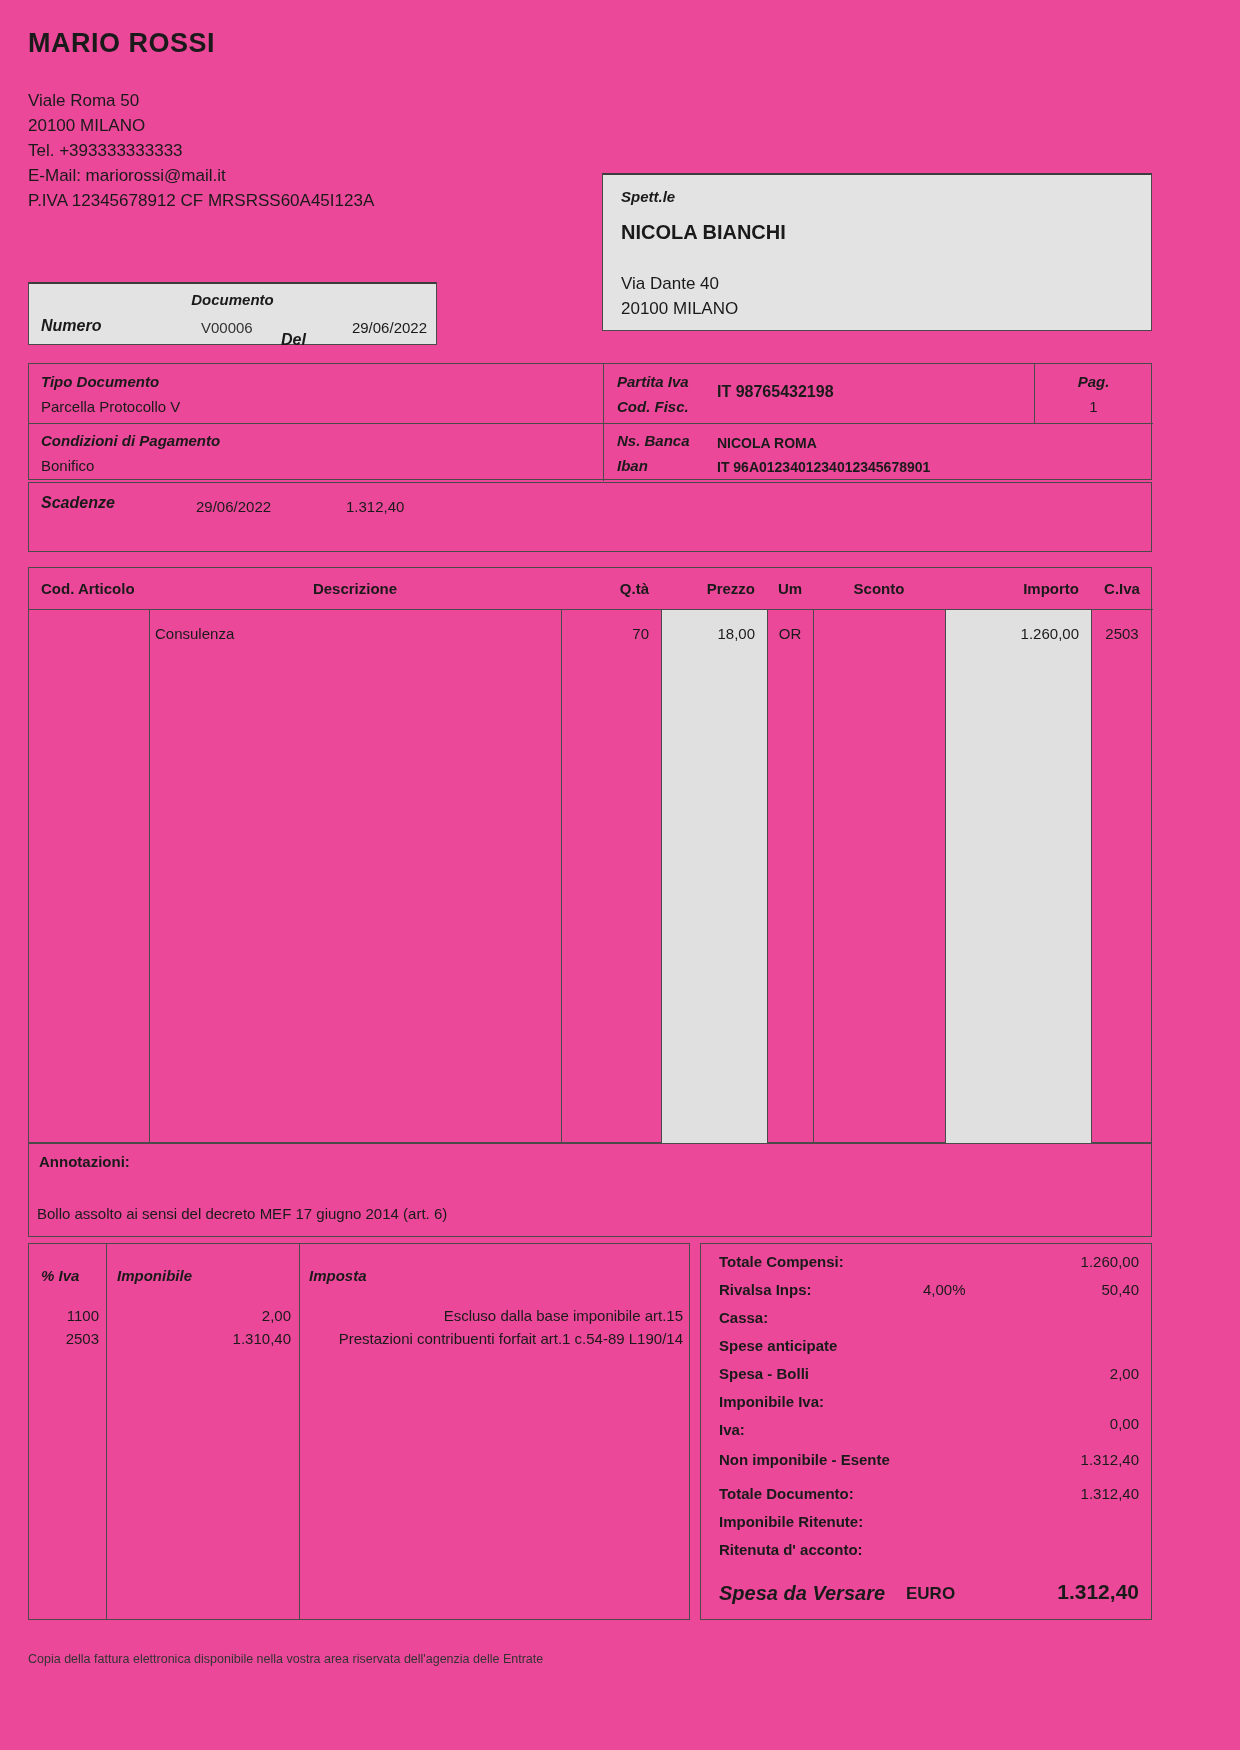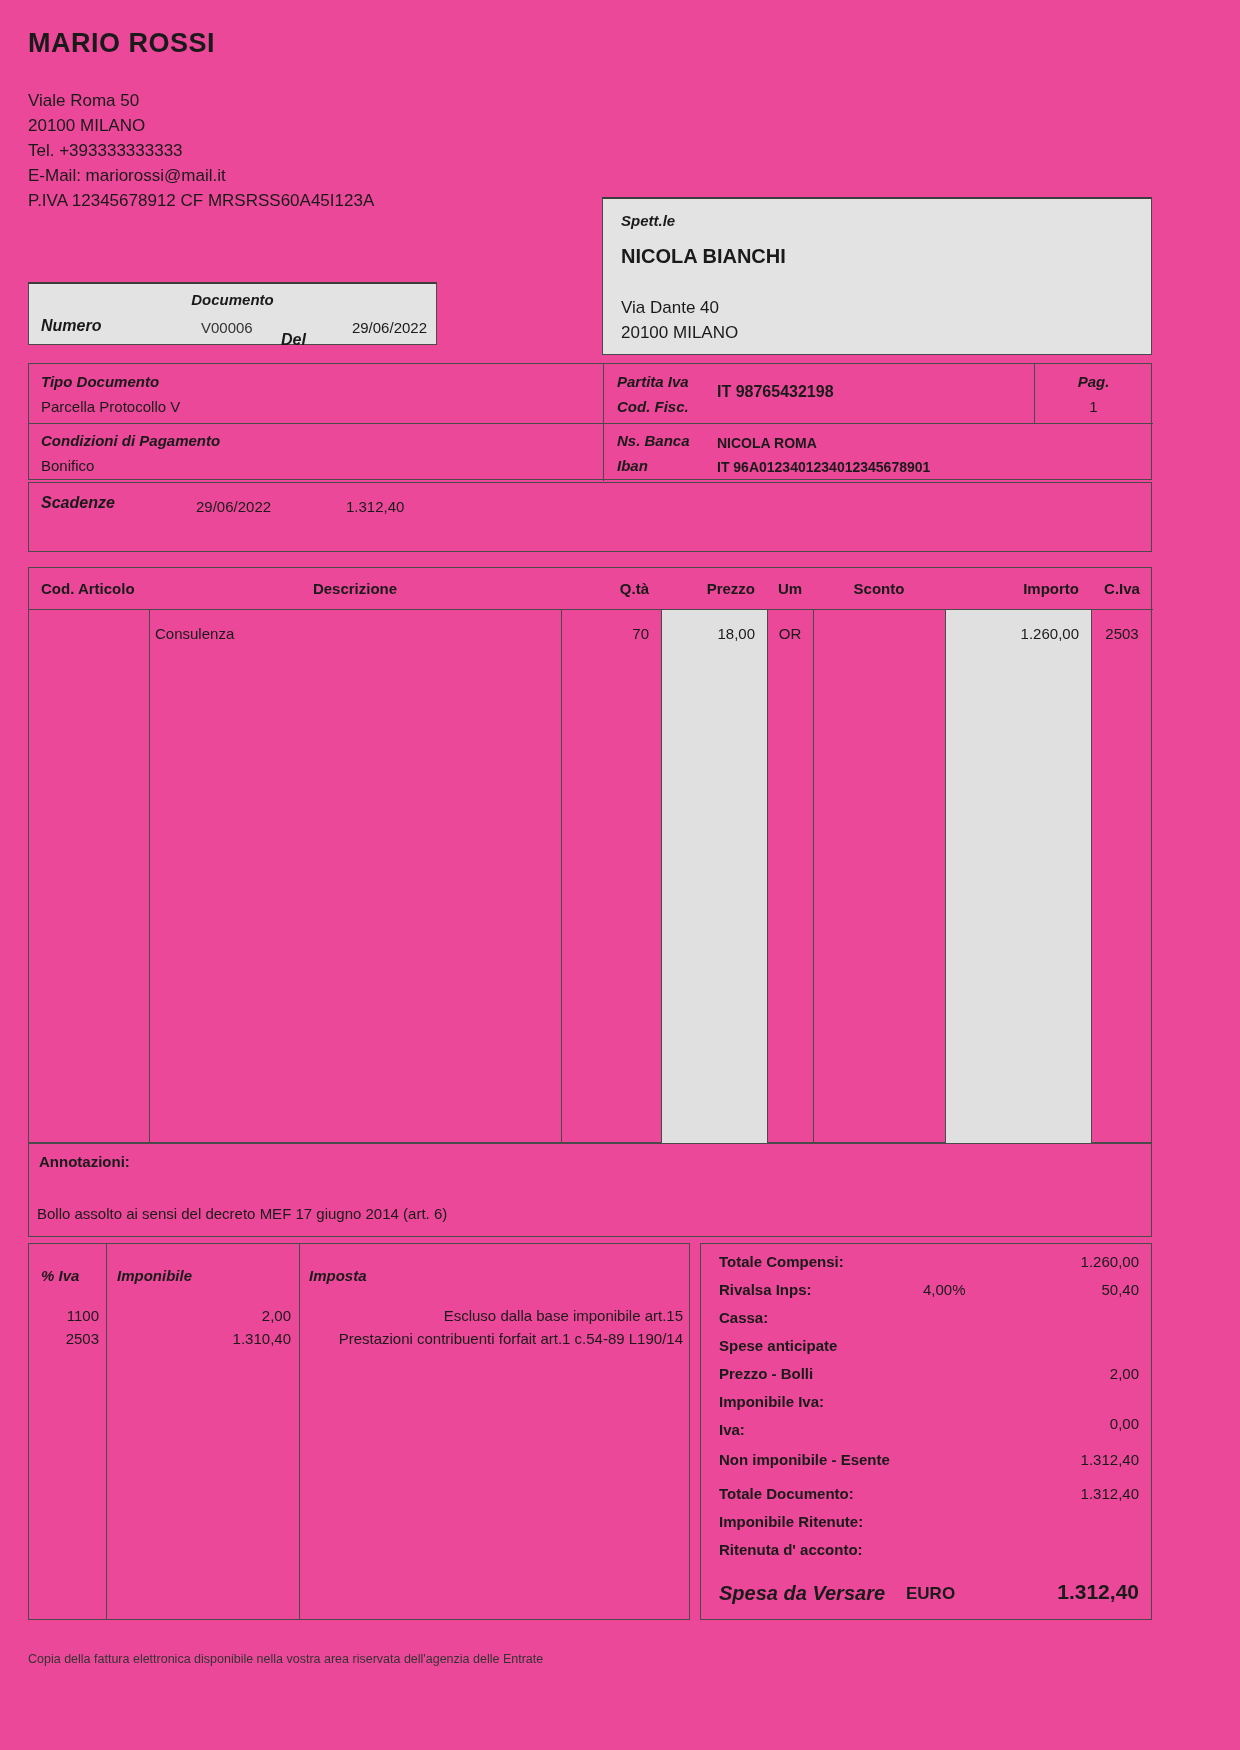--- a/index.html
+++ b/index.html
@@ -27,21 +27,21 @@
 
   <div class="abs b" style="left:28px;top:28px;font-size:27px;letter-spacing:0.5px;">MARIO ROSSI</div>
   <div class="abs t17" style="left:28px;top:88px;">
     <div>Viale Roma 50</div>
     <div>20100 MILANO</div>
     <div>Tel. +393333333333</div>
     <div>E-Mail: mariorossi@mail.it</div>
     <div>P.IVA 12345678912 CF MRSRSS60A45I123A</div>
   </div>
 
-  <div class="abs box fill" style="left:602px;top:197px;width:550px;height:158px;">
+  <div class="abs box fill" style="left:602px;top:173px;width:550px;height:158px;">
     <div class="abs bi t15" style="left:18px;top:12px;">Spett.le</div>
     <div class="abs b" style="left:18px;top:46px;font-size:20px;">NICOLA BIANCHI</div>
     <div class="abs t17" style="left:18px;top:96px;">Via Dante 40</div>
     <div class="abs t17" style="left:18px;top:121px;">20100 MILANO</div>
   </div>
 
   <div class="abs box fill" style="left:28px;top:282px;width:409px;height:63px;">
     <div class="abs bi t15 c" style="left:0;top:6px;width:100%;">Documento</div>
     <div class="abs bi t16" style="left:12px;top:32px;">Numero</div>
     <div class="abs t15" style="left:172px;top:34px;color:#333;">V00006</div>
@@ -148,21 +148,21 @@
       <div class="abs t15" style="left:222px;top:36px;">4,00%</div>
       <div class="abs t15 r" style="right:12px;top:36px;">50,40</div>
     </div>
     <div>
       <div class="abs b t15" style="left:18px;top:64px;">Cassa:</div>
     </div>
     <div>
       <div class="abs b t15" style="left:18px;top:92px;">Spese anticipate</div>
     </div>
     <div>
-      <div class="abs b t15" style="left:18px;top:120px;">Prezzo - Bolli</div>
+      <div class="abs b t15" style="left:18px;top:120px;">Spesa - Bolli</div>
       <div class="abs t15 r" style="right:12px;top:120px;">2,00</div>
     </div>
     <div>
       <div class="abs b t15" style="left:18px;top:148px;">Imponibile Iva:</div>
     </div>
     <div>
       <div class="abs b t15" style="left:18px;top:176px;">Iva:</div>
       <div class="abs t15 r" style="right:12px;top:170px;">0,00</div>
     </div>
     <div>

